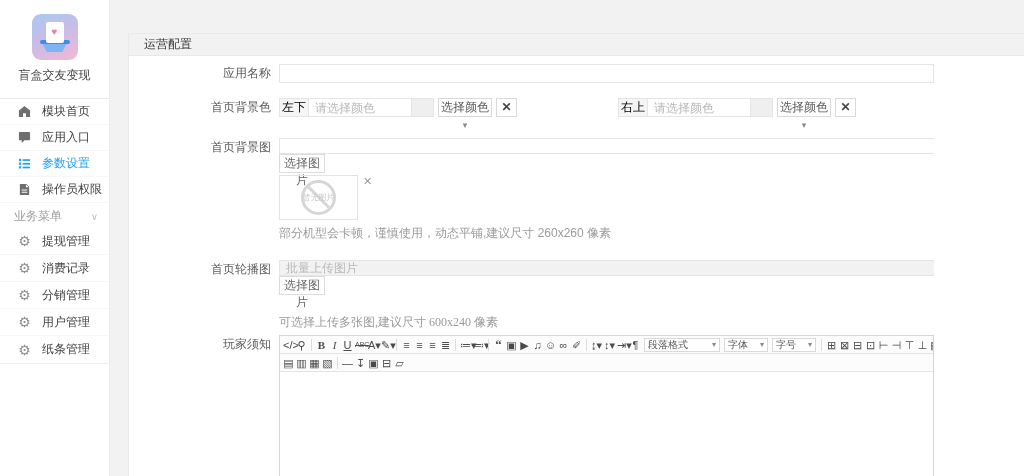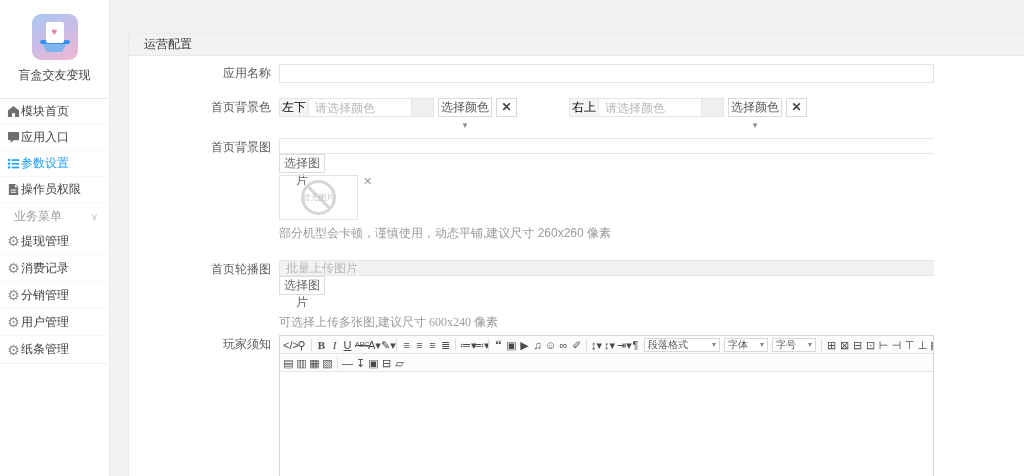--- a/index.html
+++ b/index.html
@@ -18,21 +18,21 @@
     background:linear-gradient(155deg,#a9c9f1 0%,#c7bde8 45%,#f3b8d2 100%); }
   .logo-card { position:absolute; left:14px; top:8px; width:18px; height:21px;
     background:#fff; border-radius:2px; display:flex; align-items:flex-start; justify-content:center; }
   .logo-heart { color:#e87bb0; font-size:10px; line-height:1; margin-top:5px; }
   .logo-slot { position:absolute; left:8px; top:26px; width:30px; height:4px;
     background:#3b8de8; border-radius:2px; }
   .logo-tray { position:absolute; left:11px; top:30px; width:24px; height:8px;
     background:#7db4f2; clip-path:polygon(0 0,100% 0,82% 100%,18% 100%); }
   .app-name { font-size:12px; color:#444; }
 
-  .nav-item { height:26px; display:flex; align-items:center; padding-left:6px; 
+  .nav-item { height:26px; display:flex; align-items:center; padding-left:17px; gap:10px;
     border-bottom:1px solid #f7f7f7; color:#424242; cursor:pointer; }
   .nav-item .ic { width:15px; display:flex; justify-content:center; align-items:center; color:#6e6e6e; }
   .nav-item.active, .nav-item.active .ic { color:#1E9FFF; }
   .nav-section { height:23px; margin-top:2px; display:flex; align-items:center;
     justify-content:space-between; padding:0 11px 0 14px; color:#9c9c9c; }
   .nav-section .chev { color:#c2c2c2; font-size:10px; }
   .biz .nav-item { height:27px; }
   .biz .nav-item .ic { font-size:14px; color:#8f8f8f; }
   .biz { border-bottom:1px solid #efefef; }
 
@@ -63,21 +63,21 @@
   .cgroup .pfx { width:30px; height:19px; background:#f5f5f5; border:1px solid #e5e5e5;
     color:#000000; text-align:center; line-height:17px; flex-shrink:0; }
   .cgroup .inp { width:103px; border-left:none; }
   .cgroup .swatch { width:22px; height:19px; background:#efefef; border:1px solid #e5e5e5;
     border-left:none; flex-shrink:0; cursor:pointer; }
   .cbtn { height:19px; border:1px solid #d9d9d9; background:#fff; color:#595959;
     font-size:12px; line-height:17px; text-align:center; cursor:pointer; }
   .cbtn.pick { width:54px; margin-left:4px; }
   .cbtn.pick .caret { color:#8a8a8a; font-size:9px; }
   .cbtn.x { width:21px; margin-left:4px; font-weight:bold; color:#444; }
-  .cgroup2 { margin-left:52px; }
+  .cgroup2 { margin-left:101px; }
 
   
   .preview-wrap { display:flex; margin-top:2px; }
   .preview { width:79px; height:45px; border:1px solid #e3e3e3;
     display:flex; align-items:center; justify-content:center; }
   .no-img { width:35px; height:35px; border:3px solid #d6d6d6; border-radius:50%;
     position:relative; display:flex; align-items:center; justify-content:center;
     font-size:8px; color:#c9c9c9; white-space:nowrap; overflow:hidden; }
   .no-img::before { content:""; position:absolute; width:38px; height:3px;
     background:#d6d6d6; transform:rotate(45deg); }

